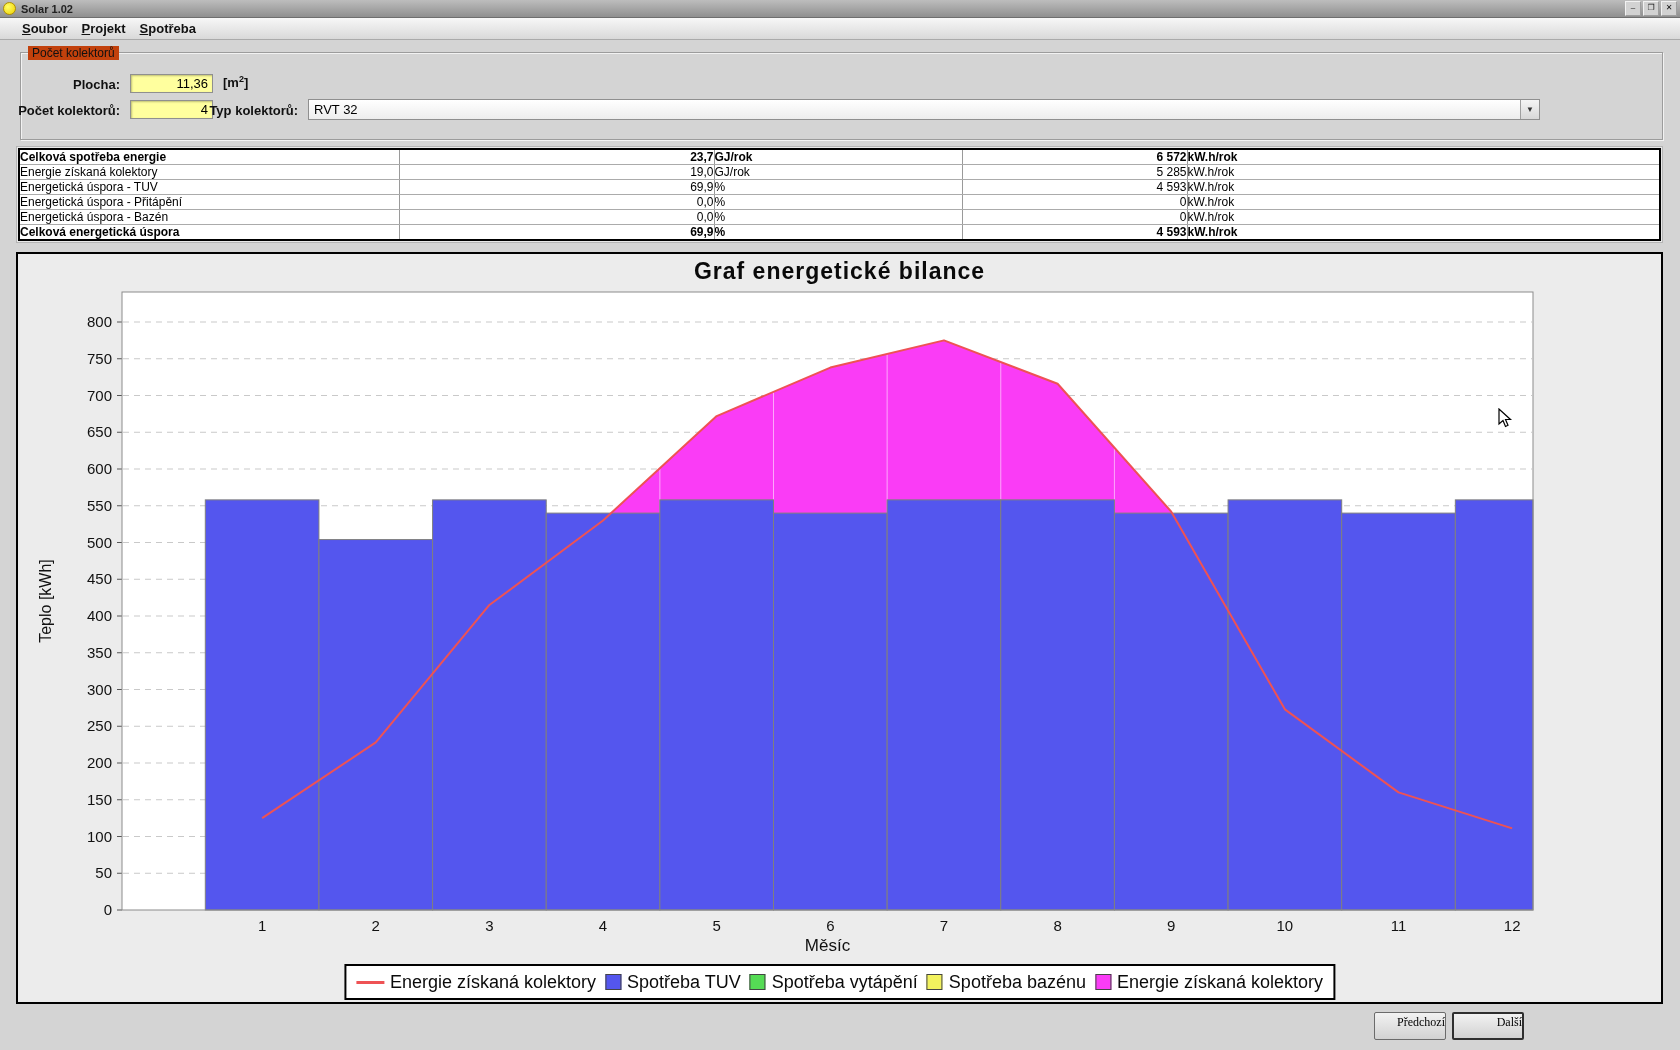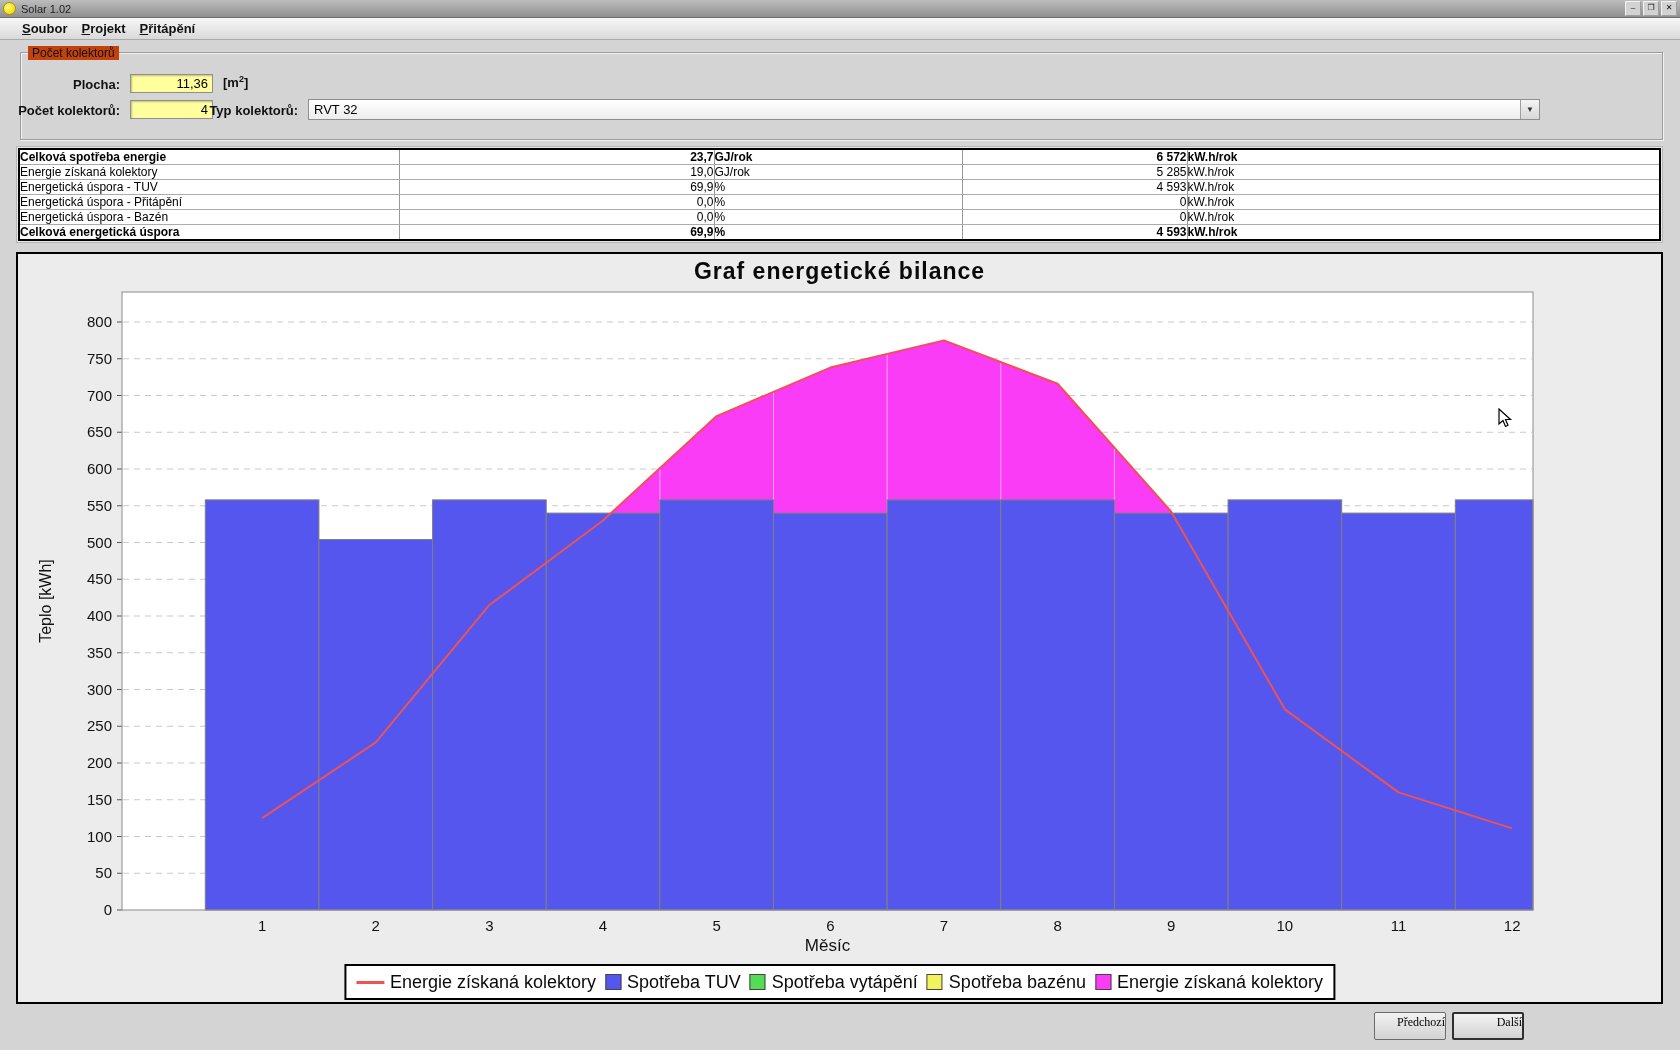--- a/index.html
+++ b/index.html
@@ -4,21 +4,21 @@
 <style>
   html,body{margin:0;padding:0;}
   body{width:1680px;height:1050px;position:relative;background:#d4d4d4;
        font-family:"Liberation Sans",sans-serif;overflow:hidden;-webkit-font-smoothing:antialiased;}
   .abs{position:absolute;}
   
   .titlebar{left:0;top:0;width:1680px;height:17px;background:linear-gradient(#bdbdbd,#8f8f8f);
             border-bottom:1px solid #6e6e6e;display:flex;align-items:center;}
   .app-icon{width:11px;height:11px;border-radius:50%;background:radial-gradient(circle at 35% 35%,#ffff66,#f0d000);
             margin:0 5px 0 3px;border:1px solid #b09000;}
-  .title-text{font-size:11px;font-weight:normal;color:#222;}
+  .title-text{font-size:11px;font-weight:bold;color:#222;}
   .win-controls{margin-left:auto;display:flex;gap:2px;padding-right:3px;}
   .win-btn{width:14px;height:13px;background:#d2d2d2;border:1px outset #f2f2f2;font-size:8px;
            line-height:11px;text-align:center;color:#111;cursor:default;}
   
   .menubar{left:0;top:18px;width:1680px;height:22px;background:linear-gradient(#f7f7f7,#d9d9d9);
            border-bottom:1px solid #aaa;display:flex;align-items:center;padding-left:18px;box-sizing:border-box;}
   .menu-item{font-size:13px;font-weight:bold;color:#111;padding:2px 10px 3px 4px;}
   .menu-item::first-letter{text-decoration:underline;}
   
   .groupbox{left:20px;top:52px;width:1641px;height:86px;border:1px solid #9c9c9c;
@@ -69,21 +69,21 @@
   <span class="win-controls">
     <span class="win-btn">–</span>
     <span class="win-btn">❐</span>
     <span class="win-btn">✕</span>
   </span>
 </div>
 
 <div class="abs menubar">
   <span class="menu-item">Soubor</span>
   <span class="menu-item">Projekt</span>
-  <span class="menu-item">Přitápění</span>
+  <span class="menu-item">Spotřeba</span>
 </div>
 
 <div class="abs groupbox"></div>
 <div class="abs group-title">Počet kolektorů</div>
 
 <div class="abs fld-label" style="left:30px;top:77px;width:90px;">Plocha:</div>
 <input class="abs yellow-field" style="left: 130px; top: 74px; width: 83px; height: 19px; background: rgb(255, 255, 158);" value="11,36">
 <div class="abs unit-label" style="left:223px;top:74px;">[m<sup style="font-size:9px;">2</sup>]</div>
 
 <div class="abs fld-label" style="left:14px;top:103px;width:106px;">Počet kolektorů:</div>

